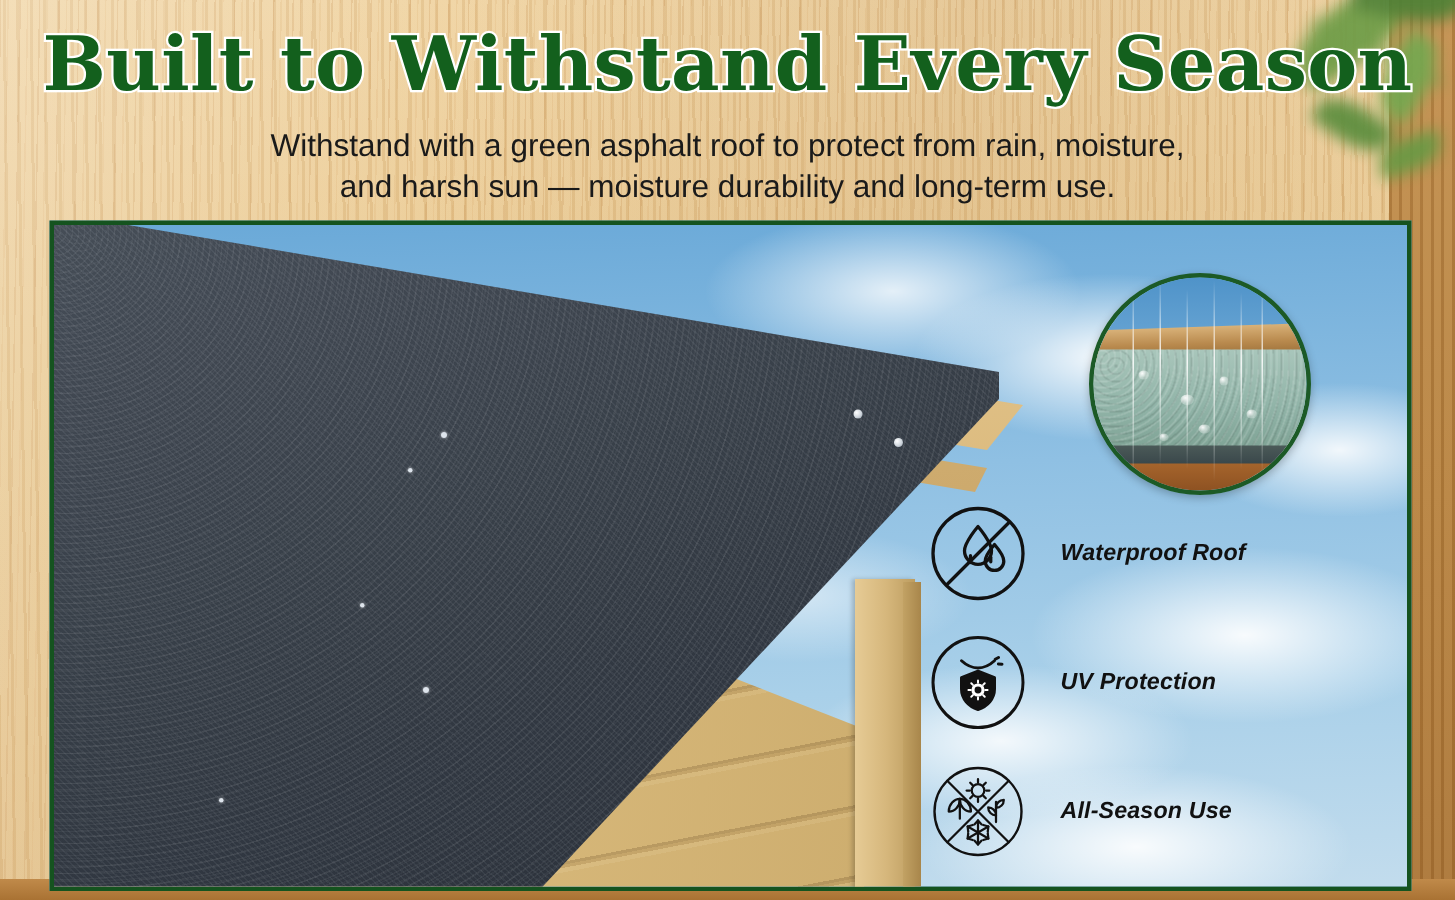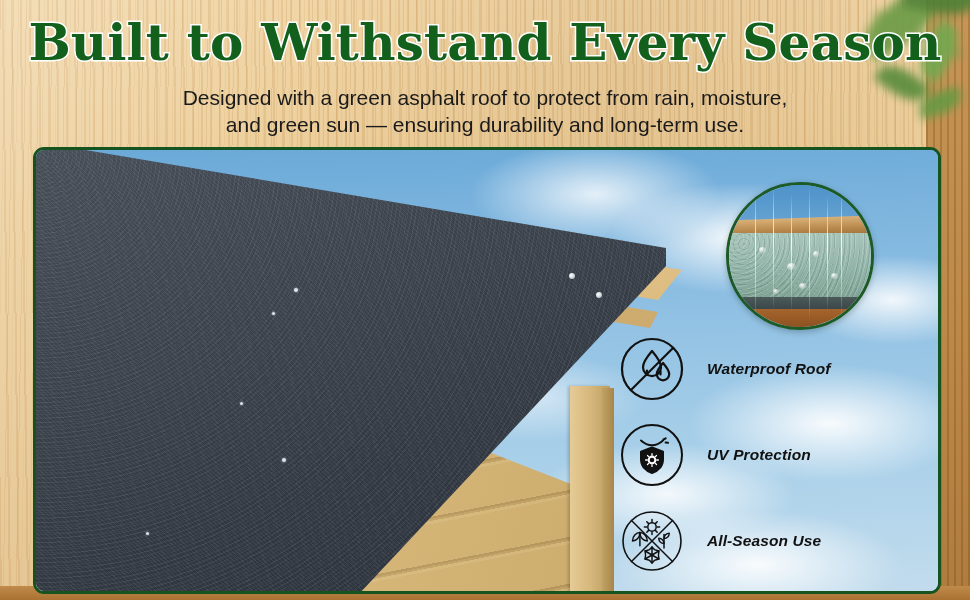--- a/index.html
+++ b/index.html
@@ -53,21 +53,21 @@
     font-family:"DejaVu Serif", serif;font-weight:700;font-size:50px;line-height:58px;
     color:#13601d;letter-spacing:.2px;white-space:nowrap;
     -webkit-text-stroke:3px #ffffff;paint-order:stroke fill;
     text-shadow:0 1px 0 rgba(255,255,255,.55);}
   .subtitle{position:absolute;top:84px;left:0;width:970px;text-align:center;
     font-size:21px;line-height:27px;color:#1a1a1a;font-weight:400;}
   .subtitle span{display:block;}
 
   
   .photo{position:absolute;left:33px;top:147px;width:902px;height:441px;
-    border:3px solid #15531f;border-radius:11px;overflow:hidden;background:#8fc0e4;}
+    border:3px solid #15531f;border-radius:0;overflow:hidden;background:#8fc0e4;}
 
   .sky{position:absolute;inset:0;
     background:
       radial-gradient(ellipse 210px 90px at 78% 20%, rgba(255,255,255,.95) 0%, rgba(255,255,255,0) 62%),
       radial-gradient(ellipse 160px 70px at 95% 34%, rgba(255,255,255,.88) 0%, rgba(255,255,255,0) 64%),
       radial-gradient(ellipse 190px 80px at 62% 10%, rgba(255,255,255,.80) 0%, rgba(255,255,255,0) 66%),
       radial-gradient(ellipse 230px 95px at 88% 62%, rgba(255,255,255,.92) 0%, rgba(255,255,255,0) 62%),
       radial-gradient(ellipse 200px 80px at 70% 78%, rgba(255,255,255,.85) 0%, rgba(255,255,255,0) 64%),
       radial-gradient(ellipse 170px 66px at 55% 56%, rgba(255,255,255,.55) 0%, rgba(255,255,255,0) 68%),
       radial-gradient(ellipse 240px 90px at 80% 94%, rgba(255,255,255,.90) 0%, rgba(255,255,255,0) 60%),
@@ -159,22 +159,22 @@
     <div class="leaf stem"></div>
     <div class="leaf l1"></div>
     <div class="leaf l2"></div>
     <div class="leaf l3"></div>
     <div class="leaf l4"></div>
     <div class="leaf l5"></div>
   </div>
 
   <div class="headline">Built to Withstand Every Season</div>
   <div class="subtitle">
-    <span>Designed with a green asphalt roof to protect from rain, moisture,</span>
-    <span>and green sun — ensuring durability and long-term use.</span>
+    <span>Withstand with a green asphalt roof to protect from rain, moisture,</span>
+    <span>and harsh sun — moisture durability and long-term use.</span>
   </div>
 
   <div class="photo">
     <div class="sky"></div>
 
     <div class="wall"></div>
     <div class="post"></div>
     <div class="post-edge"></div>
     <div class="knot" style="left:170px;top:300px;"></div>
     <div class="knot" style="left:96px;top:398px;width:7px;height:5px;"></div>

